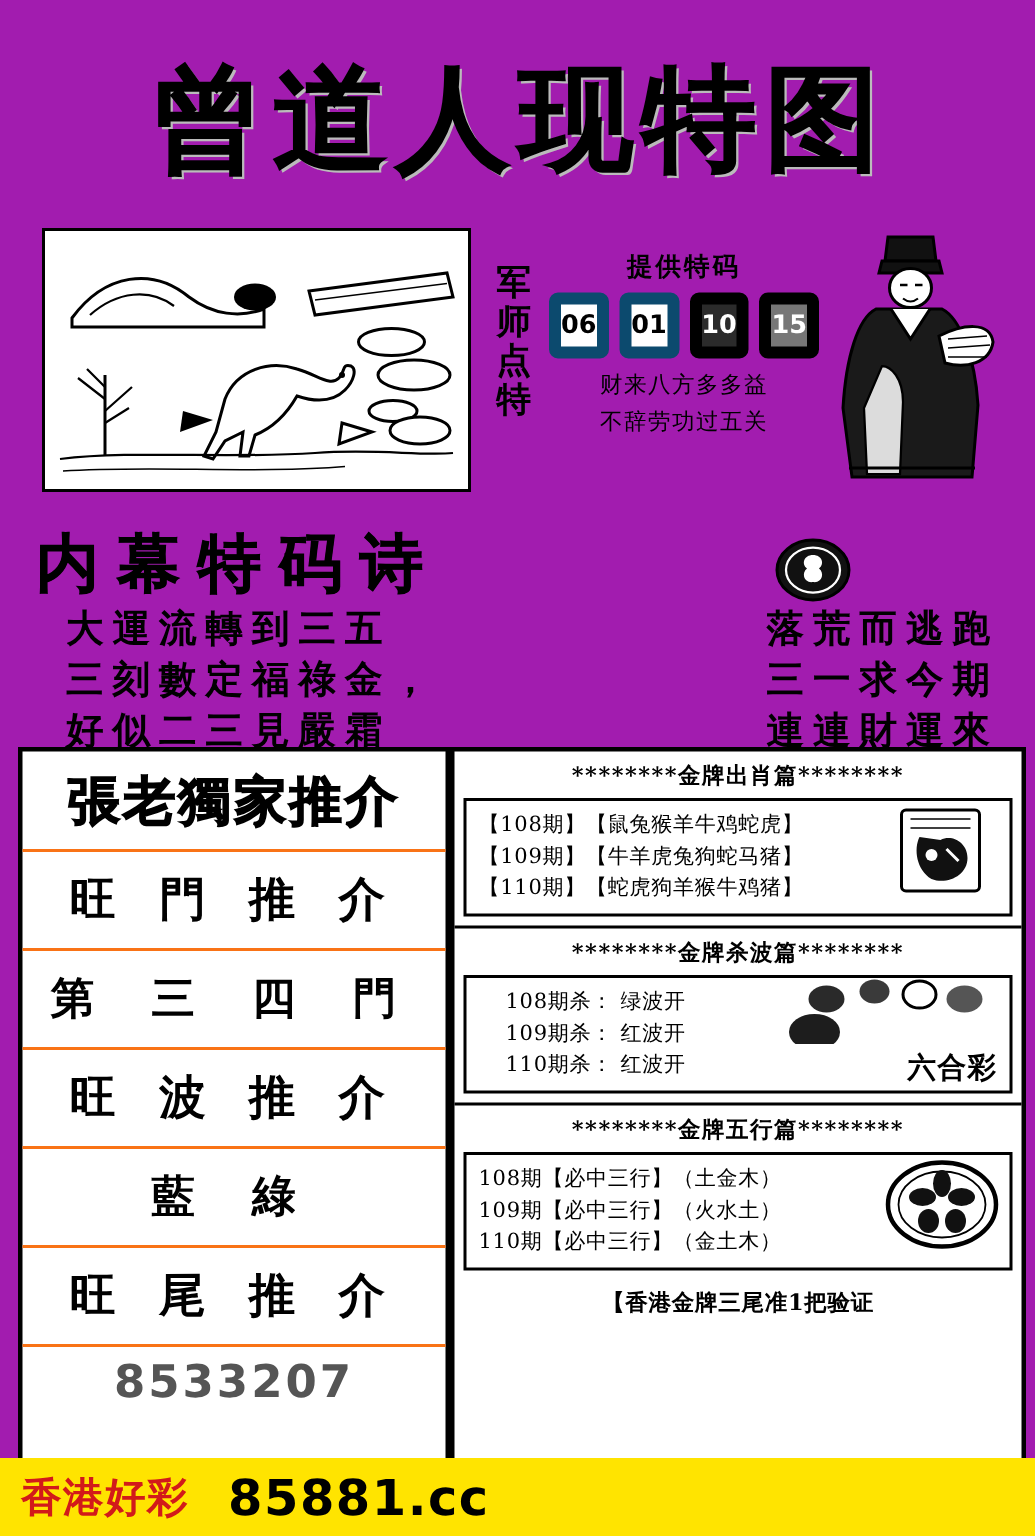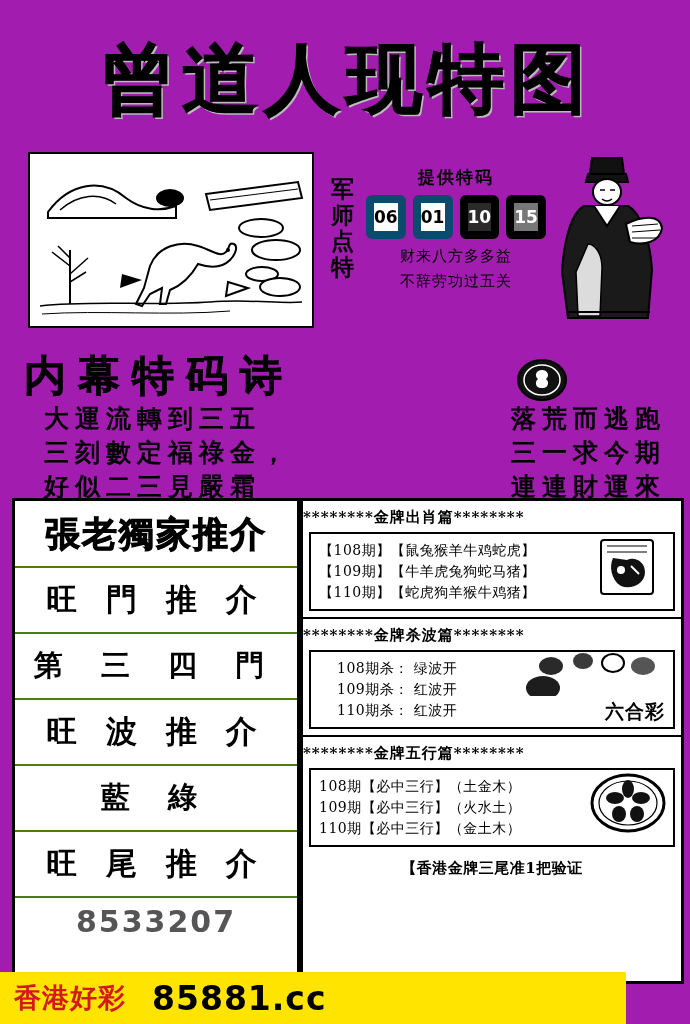--- a/index.html
+++ b/index.html
@@ -194,21 +194,21 @@
   .lp-title {
     text-align: center;
     font-family: "DejaVu Serif", "Liberation Serif", serif;
     font-size: 35px;
     font-weight: bold;
     letter-spacing: 2px;
     padding: 10px 0 8px;
     -webkit-text-stroke: 1px #000;
   }
   .lp-cell {
-    border-top: 2px solid #4d7c0f;
+    border-top: 2px solid #f97316;
     height: 64px;
     display: flex;
     align-items: center;
     justify-content: center;
     font-family: "DejaVu Serif", "Liberation Serif", serif;
     font-size: 31px;
     font-weight: bold;
     letter-spacing: 9px;
   }
   .lp-cell.small {
@@ -227,20 +227,21 @@
   .right-panel {
     position: absolute;
     left: 300px;
     top: 498px;
     width: 378px;
     height: 480px;
     border: 3px solid #000;
     background: #fff;
   }
   .rp-band {
+    text-align: center;
     font-family: "DejaVu Serif", "Liberation Serif", serif;
     font-size: 15px;
     font-weight: bold;
     letter-spacing: 1px;
     padding: 7px 0 5px;
     white-space: nowrap;
   }
   .rp-section {
     border-bottom: 2px solid #000;
     position: relative;
@@ -284,21 +285,21 @@
     font-weight: bold;
     padding-top: 6px;
     letter-spacing: 0.5px;
   }
 
   
   .bottom-bar {
     position: absolute;
     left: 0;
     bottom: 0;
-    width: 626px;
+    width: 690px;
     height: 52px;
     background: #ffe400;
     display: flex;
     align-items: center;
   }
   .bb-left {
     font-family: "DejaVu Serif", "Liberation Serif", serif;
     font-size: 27px;
     font-weight: bold;
     color: #d21a1a;

